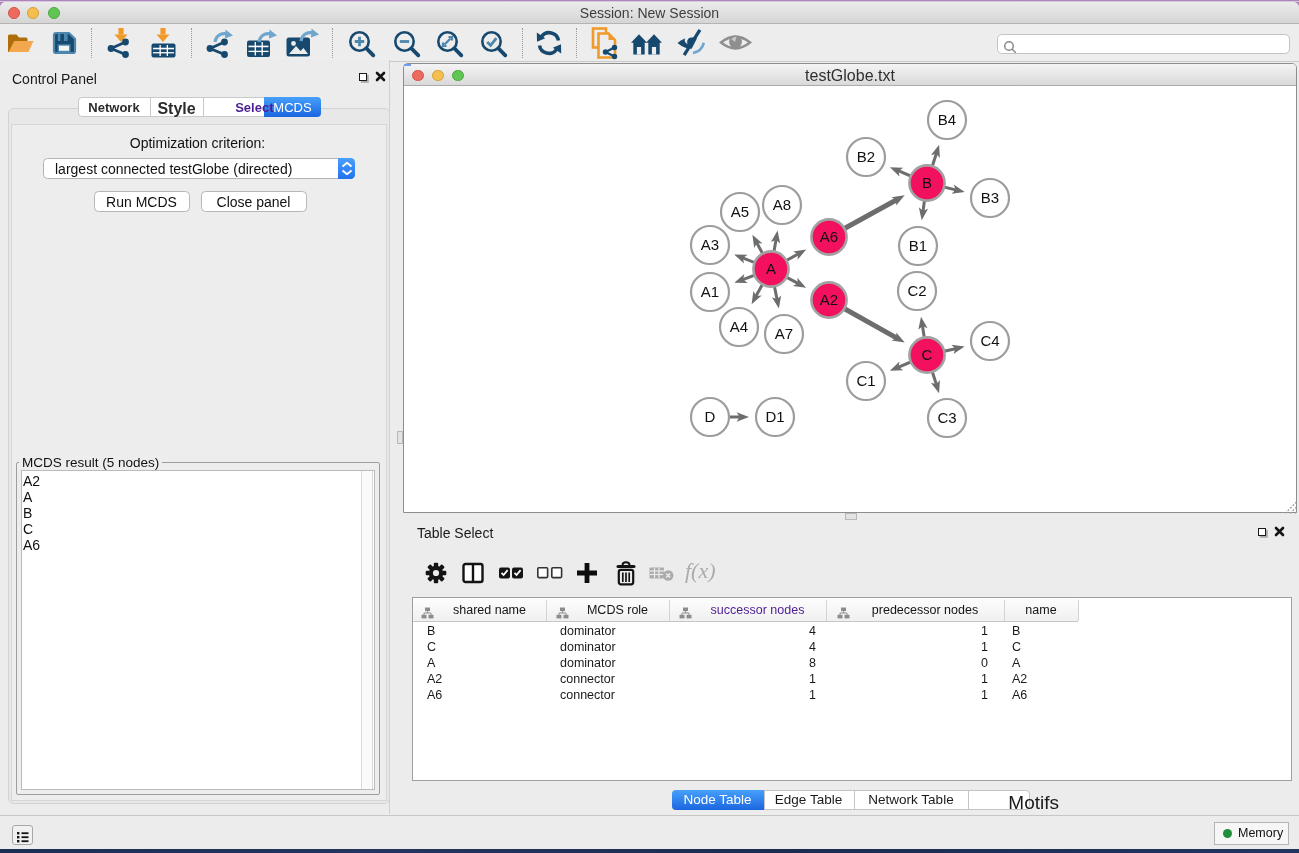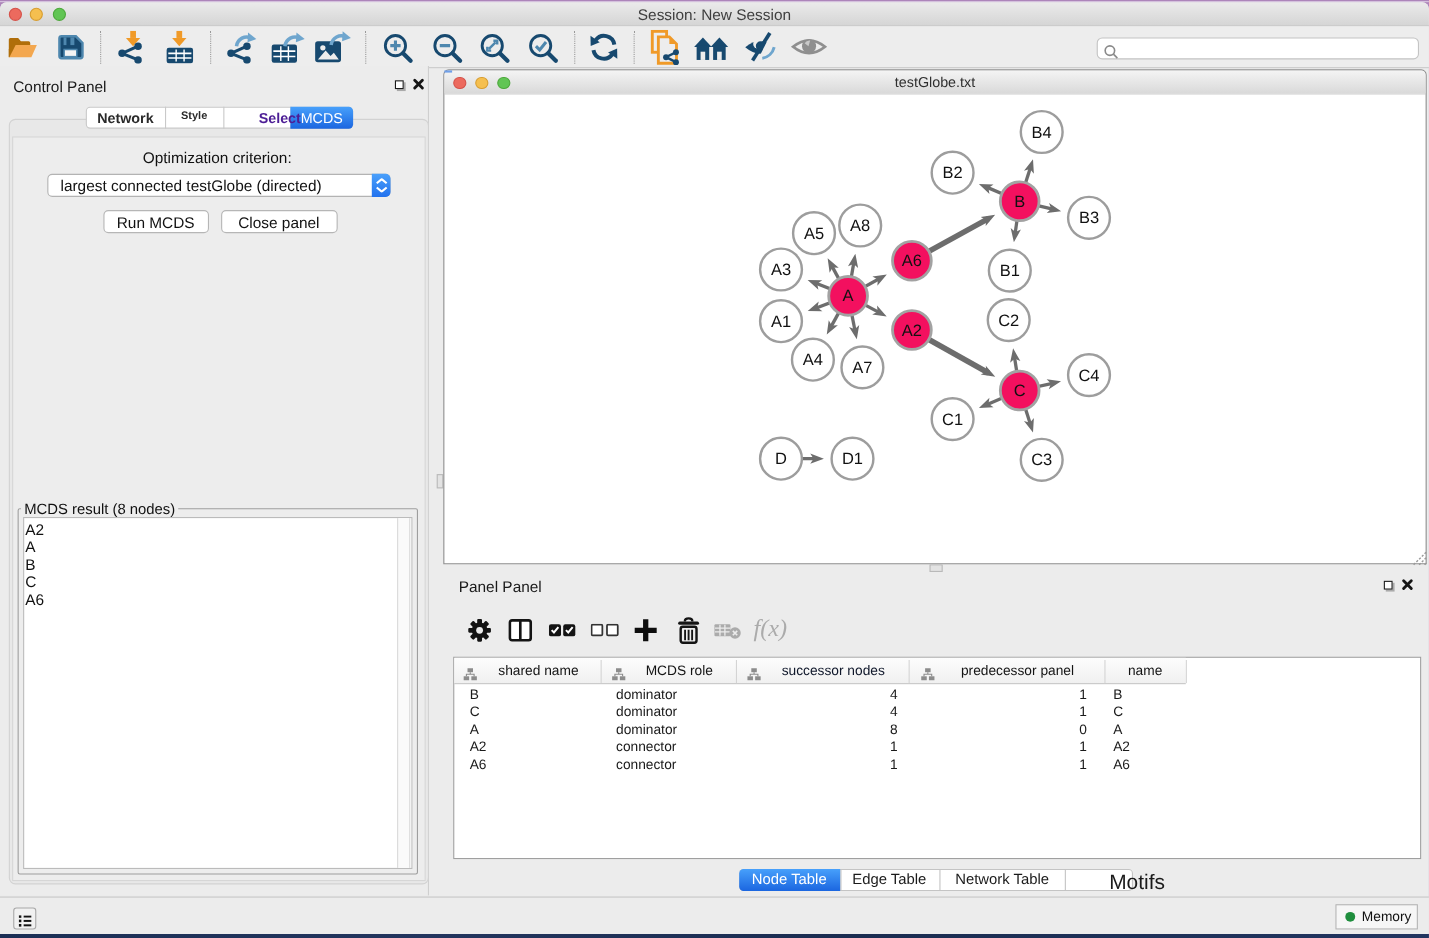--- a/index.html
+++ b/index.html
@@ -137,50 +137,50 @@
     <path d="M2 2 L9 9 M9 2 L2 9" stroke="#151515" stroke-width="2.6" stroke-linecap="round"></path>
   </svg>
 <div class="abs" style="left:8px;top:108px;width:382px;height:696px;background:#e8e8e8;border:1px solid #d2d2d2;border-radius:6px"></div>
 <div class="abs" style="left:11px;top:124px;width:376px;height:677px;background:#ededed;border:1px solid #d6d6d6"></div>
 <div class="abs" style="left:78px;top:97px;width:243px;height:19.5px;background:#fff;border:1px solid #c9c9c9;border-radius:4px"></div>
 <div class="abs" style="left:150px;top:97px;width:0;height:19.5px;border-left:1px solid #c9c9c9"></div>
 <div class="abs" style="left:203px;top:97px;width:0;height:19.5px;border-left:1px solid #c9c9c9"></div>
 <div class="abs" style="left:264px;top:97px;width:0;height:19.5px;border-left:1px solid #c9c9c9"></div>
 <div class="abs" style="left:264px;top:97px;width:57px;height:19.5px;background:linear-gradient(#47a0fb,#1b66e0);border-radius:0 4px 4px 0"></div>
 <div class="abs" style="left:74px;top:99.5px;width:80px;text-align:center;font-size:13px;font-weight:bold;color:#2b2b2b">Network</div>
-<div class="abs" style="left:136.5px;top:99.5px;width:80px;text-align:center;font-size:10px;font-weight:bold;color:#2b2b2b">Style</div>
+<div class="abs" style="left:136.5px;top:99.5px;width:80px;text-align:center;font-size:16px;font-weight:bold;color:#2b2b2b">Style</div>
 <div class="abs" style="left:193.5px;top:99.5px;width:80px;text-align:right;font-size:13px;font-weight:bold;color:#4c1d95">Select</div>
 <div class="abs" style="left:252.5px;top:99.5px;width:80px;text-align:center;font-size:13px;font-weight:normal;color:#fff">MCDS</div>
 <div class="abs" style="left:60px;top:135px;width:275px;text-align:center;font-size:14px;color:#111">Optimization criterion:</div>
 <div class="abs" style="left:43px;top:158px;width:312px;height:20.5px;background:#fff;border:1px solid #b3b3b3;border-radius:4.5px"></div>
 <div class="abs" style="left:338px;top:158px;width:17px;height:20.5px;background:linear-gradient(#4aa0fb,#2272ee);border-radius:0 4.5px 4.5px 0"></div>
 <svg style="position:absolute;left:341px;top:162px" width="12" height="13" viewBox="0 0 12 13">
     <path d="M1.5 4.6 L6 0.8 L10.5 4.6 M1.5 8.4 L6 12.2 L10.5 8.4" stroke="#fff" stroke-width="1.9" fill="none"></path>
   </svg>
 <div class="abs" style="left:55px;top:161px;font-size:14px;color:#111">largest connected testGlobe (directed)</div>
 <div class="abs" style="left:93.5px;top:190.5px;width:96px;height:21px;background:#fff;border:1px solid #b6b6b6;border-radius:4.5px;text-align:center;font-size:14px;color:#111;line-height:20px">Run MCDS</div>
 <div class="abs" style="left:200.5px;top:190.5px;width:106px;height:21px;background:#fff;border:1px solid #b6b6b6;border-radius:4.5px;text-align:center;font-size:14px;color:#111;line-height:20px">Close panel</div>
 <div class="abs" style="left:16px;top:462px;width:364px;height:333px;border:1px solid #9e9e9e;border-radius:2px"></div>
-<div class="abs" style="left:19px;top:455px;font-size:13.5px;color:#111;background:#ededed;padding:0 3px">MCDS result (8 nodes)</div>
+<div class="abs" style="left:19px;top:455px;font-size:13.5px;color:#111;background:#ededed;padding:0 3px">MCDS result (5 nodes)</div>
 <div class="abs" style="left:21px;top:470px;width:354px;height:320px;background:#fff;border:1px solid #bbb"></div>
 <div class="abs" style="left:361px;top:471px;width:12px;height:318px;background:#fafafa;border-left:1px solid #d9d9d9;border-right:1px solid #d9d9d9"></div>
 <div class="abs" style="left:23px;top:473px;font-size:14px;color:#111;line-height:16px">
     <div style="height:16px">A2</div>
     <div style="height:16px">A</div>
     <div style="height:16px">B</div>
     <div style="height:16px">C</div>
     <div style="height:16px">A6</div>
   </div>
 <div class="abs" style="left:397px;top:431px;width:6px;height:13px;background:#e3e3e3;border:1px solid #b9b9b9"></div>
 <div class="abs" style="left:403px;top:63px;width:894px;height:450px;background:#fff;border:1px solid #8e8e8e;border-radius:5px 5px 0 0"></div>
 <div class="abs" style="left:404px;top:64px;width:892px;height:22px;background:linear-gradient(#f4f4f4,#d9d9d9);border-bottom:1px solid #acacac;border-radius:4px 4px 0 0"></div>
 <div class="abs" style="left:412.2px;top:69.5px;width:11.6px;height:11.6px;border-radius:50%;background:#EC6A5E;border:1px solid #D5524A"></div>
 <div class="abs" style="left:432.2px;top:69.5px;width:11.6px;height:11.6px;border-radius:50%;background:#F5BF4F;border:1px solid #D89E31"></div>
 <div class="abs" style="left:452.2px;top:69.5px;width:11.6px;height:11.6px;border-radius:50%;background:#61C554;border:1px solid #4DA83C"></div>
-<div class="abs" style="left:404px;top:67px;width:892px;text-align:center;font-size:13px;color:#2f2f2f">testGlobe.txt</div>
+<div class="abs" style="left:404px;top:67px;width:892px;text-align:center;font-size:16px;color:#2f2f2f">testGlobe.txt</div>
 <div class="abs" style="left:404px;top:64px;width:7px;height:2px;background:#6f9fe8"></div>
 <svg class="abs" style="left:404px;top:86px" width="892" height="426" viewBox="0 0 892 426">
     <line x1="367" y1="183" x2="351.8" y2="155.0" stroke="#6d6d6d" stroke-width="3"></line>
     <polygon points="348.4,148.8 358.5,157.5 352.9,157.1 350.2,162.0" fill="#6d6d6d"></polygon>
     <line x1="367" y1="183" x2="372.4" y2="151.5" stroke="#6d6d6d" stroke-width="3"></line>
     <polygon points="373.6,144.6 376.1,157.6 372.0,153.9 366.9,156.0" fill="#6d6d6d"></polygon>
     <line x1="367" y1="183" x2="336.7" y2="171.1" stroke="#6d6d6d" stroke-width="3"></line>
     <polygon points="330.2,168.5 343.5,168.7 338.9,172.0 340.0,177.4" fill="#6d6d6d"></polygon>
     <line x1="367" y1="183" x2="336.9" y2="194.4" stroke="#6d6d6d" stroke-width="3"></line>
     <polygon points="330.3,196.8 340.3,188.1 339.1,193.5 343.6,196.9" fill="#6d6d6d"></polygon>
@@ -254,21 +254,21 @@
     <text x="586" y="260" text-anchor="middle" font-size="15" fill="#111" font-family="Liberation Sans, sans-serif">C4</text>
     <circle cx="306" cy="331" r="19" fill="#fff" stroke="#9d9d9d" stroke-width="2.2"></circle>
     <text x="306" y="336" text-anchor="middle" font-size="15" fill="#111" font-family="Liberation Sans, sans-serif">D</text>
     <circle cx="371" cy="331" r="19" fill="#fff" stroke="#9d9d9d" stroke-width="2.2"></circle>
     <text x="371" y="336" text-anchor="middle" font-size="15" fill="#111" font-family="Liberation Sans, sans-serif">D1</text>
   </svg>
 <svg style="position:absolute;left:1283px;top:501px" width="15" height="14" viewBox="0 0 15 14">
     <path d="M13.5 1 L2 12.5 M13.5 6 L7 12.5 M13.5 11 L12 12.5" stroke="#9a9a9a" stroke-width="1.3" stroke-dasharray="2 1.5" fill="none"></path>
   </svg>
 <div class="abs" style="left:845px;top:513px;width:12px;height:7px;background:#e3e3e3;border:1px solid #b9b9b9"></div>
-<div class="abs" style="left:417px;top:525px;font-size:14px;color:#1a1a1a">Panel Panel</div>
+<div class="abs" style="left:417px;top:525px;font-size:14px;color:#1a1a1a">Table Select</div>
 <div style="position:absolute;left:1258px;top:528px;width:8px;height:8px;border:1.6px solid #1a1a1a;background:#fff;box-shadow:1.8px 1.8px 0 rgba(0,0,0,0.28)"></div>
 <svg style="position:absolute;left:1274px;top:526px" width="11" height="11" viewBox="0 0 11 11">
     <path d="M2 2 L9 9 M9 2 L2 9" stroke="#151515" stroke-width="2.6" stroke-linecap="round"></path>
   </svg>
 <svg style="position:absolute;left:425px;top:562px" width="22" height="22" viewBox="0 0 22 22">
     <circle cx="11" cy="11" r="7.2" fill="#141414"></circle>
     <rect x="8.8" y="0.6999999999999993" width="4.4" height="4.6" rx="1" fill="#141414" transform="rotate(0 11 11)"></rect>
     <rect x="8.8" y="0.6999999999999993" width="4.4" height="4.6" rx="1" fill="#141414" transform="rotate(45 11 11)"></rect>
     <rect x="8.8" y="0.6999999999999993" width="4.4" height="4.6" rx="1" fill="#141414" transform="rotate(90 11 11)"></rect>
     <rect x="8.8" y="0.6999999999999993" width="4.4" height="4.6" rx="1" fill="#141414" transform="rotate(135 11 11)"></rect>
@@ -325,28 +325,28 @@
     <rect x="7.5" y="7.8" width="5" height="3.6" fill="#8C8C8C"></rect>
     <path d="M6.5 4.1 V6 M3 7.8 V6 H10 V7.8" stroke="#8C8C8C" stroke-width="1" fill="none"></path>
   </svg>
 <div class="abs" style="left:566px;top:603px;width:103px;text-align:center;font-size:12.5px;color:#141414">MCDS role</div>
 <svg style="position:absolute;left:556px;top:607px" width="13" height="12" viewBox="0 0 13 12">
     <rect x="4" y="0.5" width="5" height="3.6" fill="#8C8C8C"></rect>
     <rect x="0.5" y="7.8" width="5" height="3.6" fill="#8C8C8C"></rect>
     <rect x="7.5" y="7.8" width="5" height="3.6" fill="#8C8C8C"></rect>
     <path d="M6.5 4.1 V6 M3 7.8 V6 H10 V7.8" stroke="#8C8C8C" stroke-width="1" fill="none"></path>
   </svg>
-<div class="abs" style="left:689px;top:603px;width:137px;text-align:center;font-size:12.5px;color:#0f172a">successor nodes</div>
+<div class="abs" style="left:689px;top:603px;width:137px;text-align:center;font-size:12.5px;color:#4c1d95">successor nodes</div>
 <svg style="position:absolute;left:679px;top:607px" width="13" height="12" viewBox="0 0 13 12">
     <rect x="4" y="0.5" width="5" height="3.6" fill="#8C8C8C"></rect>
     <rect x="0.5" y="7.8" width="5" height="3.6" fill="#8C8C8C"></rect>
     <rect x="7.5" y="7.8" width="5" height="3.6" fill="#8C8C8C"></rect>
     <path d="M6.5 4.1 V6 M3 7.8 V6 H10 V7.8" stroke="#8C8C8C" stroke-width="1" fill="none"></path>
   </svg>
-<div class="abs" style="left:846px;top:603px;width:158px;text-align:center;font-size:12.5px;color:#141414">predecessor panel</div>
+<div class="abs" style="left:846px;top:603px;width:158px;text-align:center;font-size:12.5px;color:#141414">predecessor nodes</div>
 <svg style="position:absolute;left:837px;top:607px" width="13" height="12" viewBox="0 0 13 12">
     <rect x="4" y="0.5" width="5" height="3.6" fill="#8C8C8C"></rect>
     <rect x="0.5" y="7.8" width="5" height="3.6" fill="#8C8C8C"></rect>
     <rect x="7.5" y="7.8" width="5" height="3.6" fill="#8C8C8C"></rect>
     <path d="M6.5 4.1 V6 M3 7.8 V6 H10 V7.8" stroke="#8C8C8C" stroke-width="1" fill="none"></path>
   </svg>
 <div class="abs" style="left:1004px;top:603px;width:74px;text-align:center;font-size:12.5px;color:#141414">name</div>
 <div class="abs" style="left:427px;top:624px;font-size:12.5px;color:#1a1a1a">B</div>
 <div class="abs" style="left:560px;top:624px;font-size:12.5px;color:#1a1a1a">dominator</div>
 <div class="abs" style="left:716px;top:624px;width:100px;text-align:right;font-size:12.5px;color:#1a1a1a">4</div>

